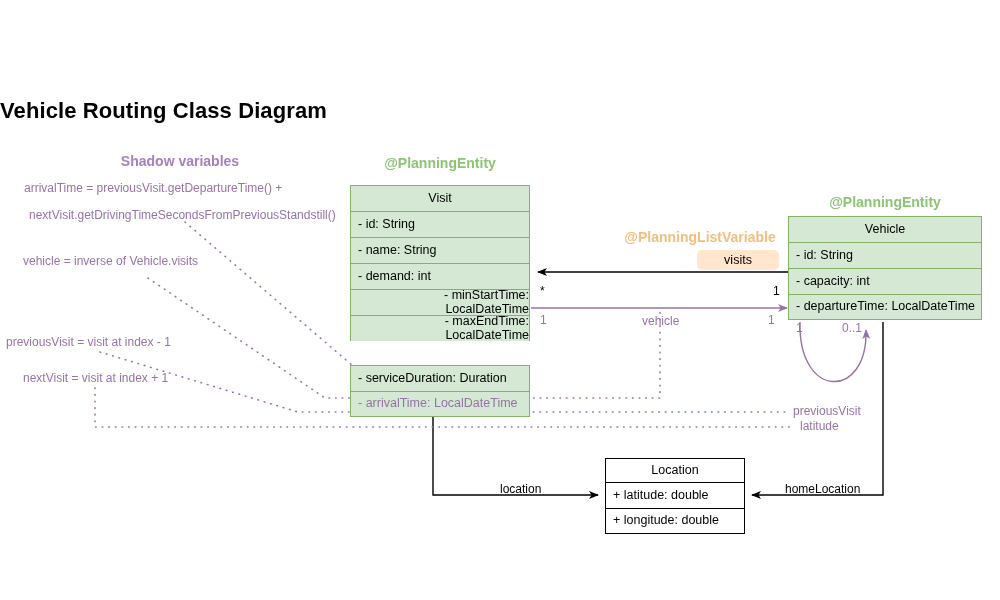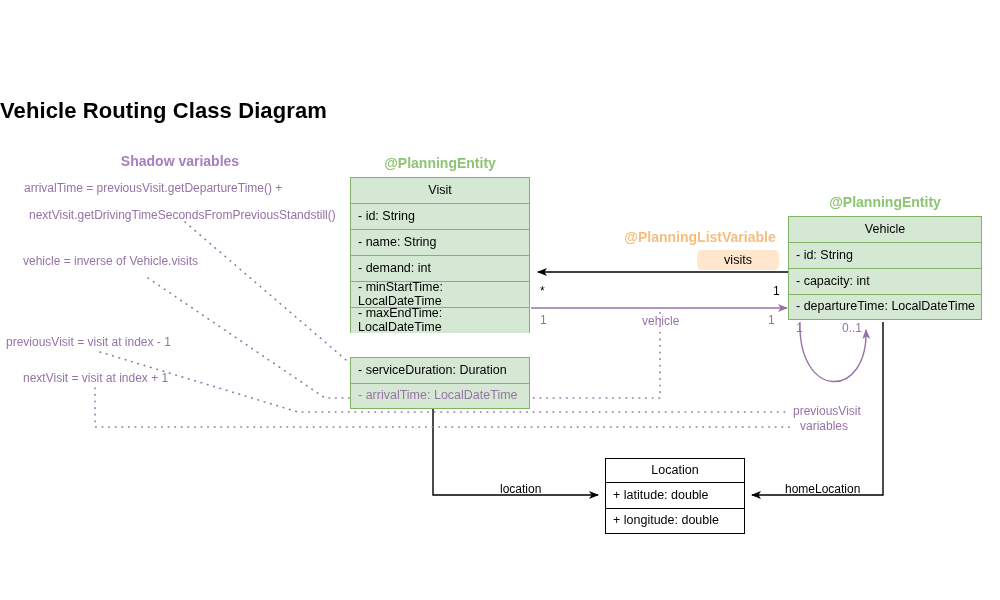--- a/index.html
+++ b/index.html
@@ -178,21 +178,21 @@
   <div class="stereotype purple" style="left:104px; top:153px; width:152px;">Shadow variables</div>
 
   <div class="shadow-note" style="left:24px; top:181px;">arrivalTime = previousVisit.getDepartureTime() +</div>
   <div class="shadow-note" style="left:29px; top:208px;">nextVisit.getDrivingTimeSecondsFromPreviousStandstill()</div>
   <div class="shadow-note" style="left:23px; top:254px;">vehicle = inverse of Vehicle.visits</div>
   <div class="shadow-note" style="left:6px; top:335px;">previousVisit = visit at index - 1</div>
   <div class="shadow-note" style="left:23px; top:371px;">nextVisit = visit at index + 1</div>
 
   <div class="stereotype green" style="left:350px; top:155px; width:180px;">@PlanningEntity</div>
 
-  <div class="uml-class green" id="cls-visit" style="left:350px; top:177px; width:180px;">
+  <div class="uml-class green" id="cls-visit" style="left:350px; top:185px; width:180px;text-align:right;">
     <div class="uml-row title" style="height:26px;">Visit</div>
     <div class="uml-row attr" style="height:26px;">- id: String</div>
     <div class="uml-row attr" style="height:26px;">- name: String</div>
     <div class="uml-row attr" style="height:26px;">- demand: int</div>
     <div class="uml-row attr" style="height:26px;">- minStartTime: LocalDateTime</div>
     <div class="uml-row attr" style="height:26px;">- maxEndTime: LocalDateTime</div>
     <div class="uml-row attr" style="height:26px;margin-top:24px;">- serviceDuration: Duration</div>
     <div class="uml-row attr shadow-attr" style="height:26px;">- arrivalTime: LocalDateTime</div>
   </div>
 
@@ -219,18 +219,18 @@
   <div class="edge-label mult" style="left:773px; top:284px;">1</div>
 
   <div class="edge-label mult purple" style="left:540px; top:313px;">1</div>
   <div class="edge-label purple" style="left:642px; top:314px;">vehicle</div>
   <div class="edge-label mult purple" style="left:768px; top:313px;">1</div>
 
   <div class="edge-label mult purple" style="left:796px; top:321px;">1</div>
   <div class="edge-label mult purple" style="left:842px; top:321px;">0..1</div>
 
   <div class="edge-label purple" style="left:793px; top:404px;">previousVisit</div>
-  <div class="edge-label purple" style="left:800px; top:419px;">variables</div>
+  <div class="edge-label purple" style="left:800px; top:419px;">latitude</div>
 
   <div class="edge-label" style="left:500px; top:482px;">location</div>
   <div class="edge-label" style="left:785px; top:482px;">homeLocation</div>
 
 </div>
 
 </body></html>

